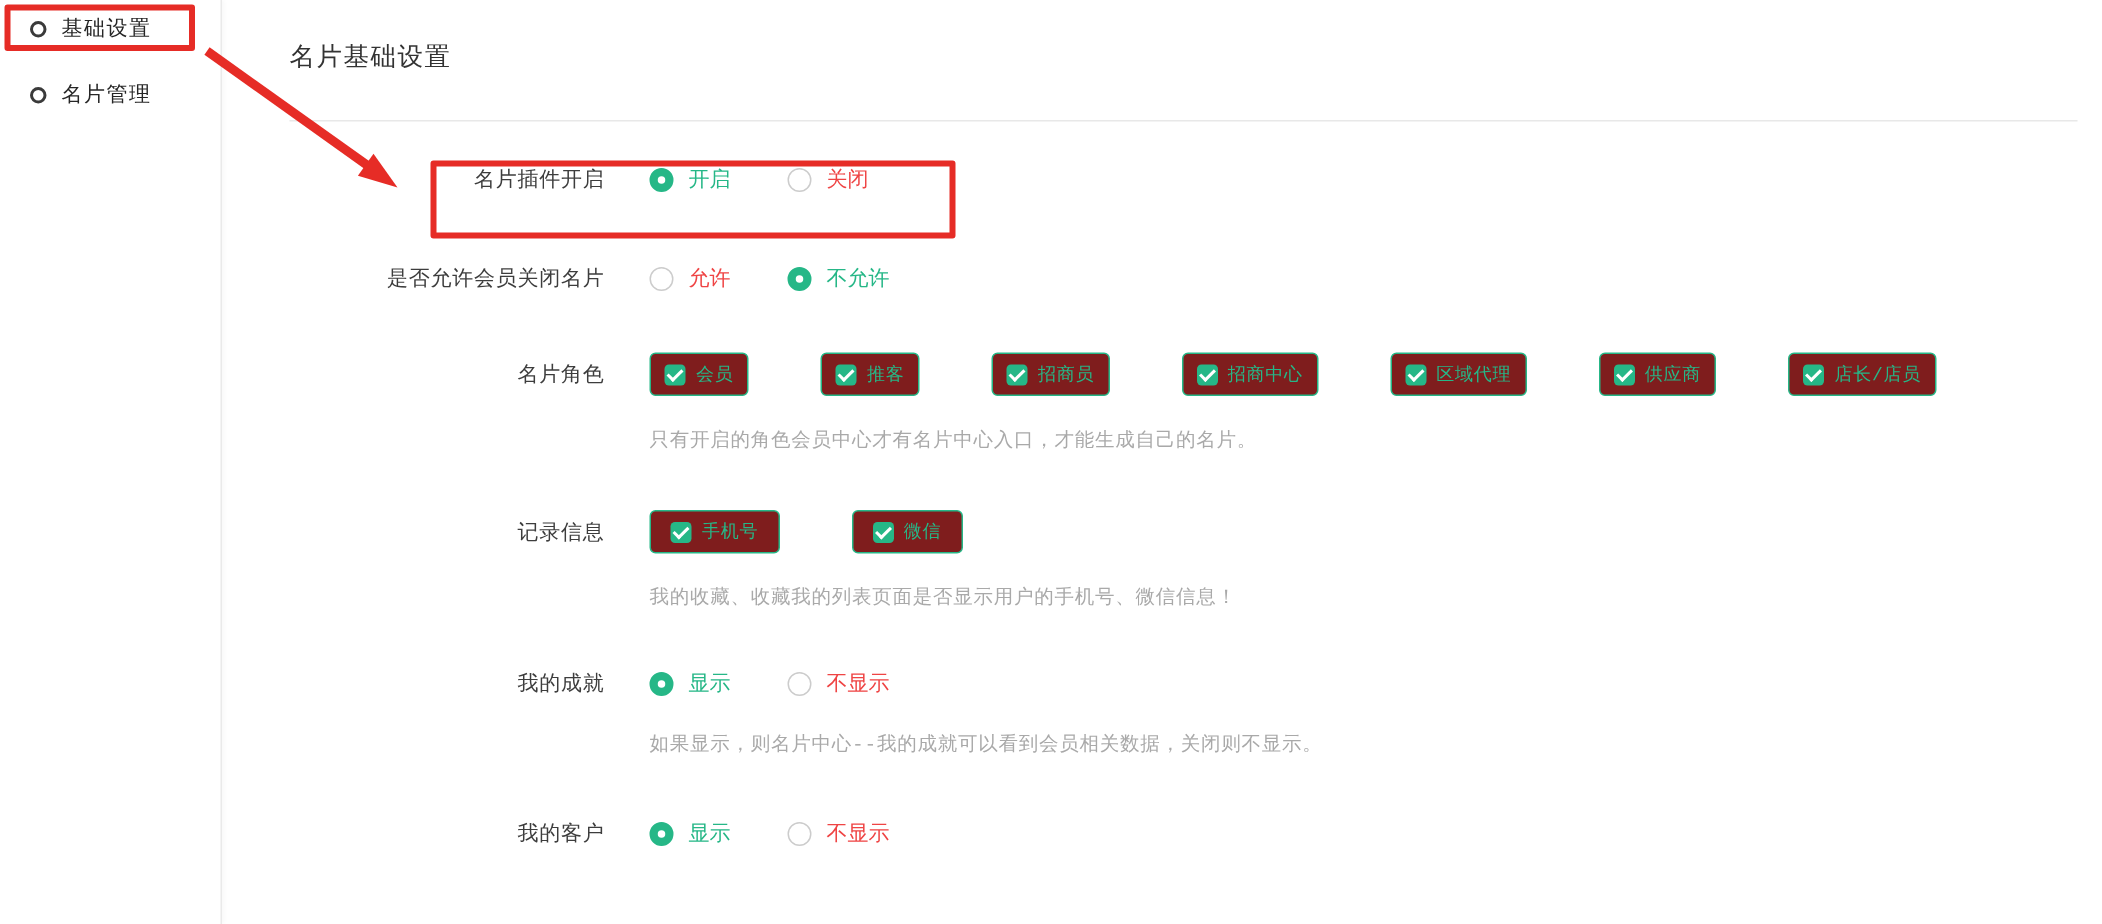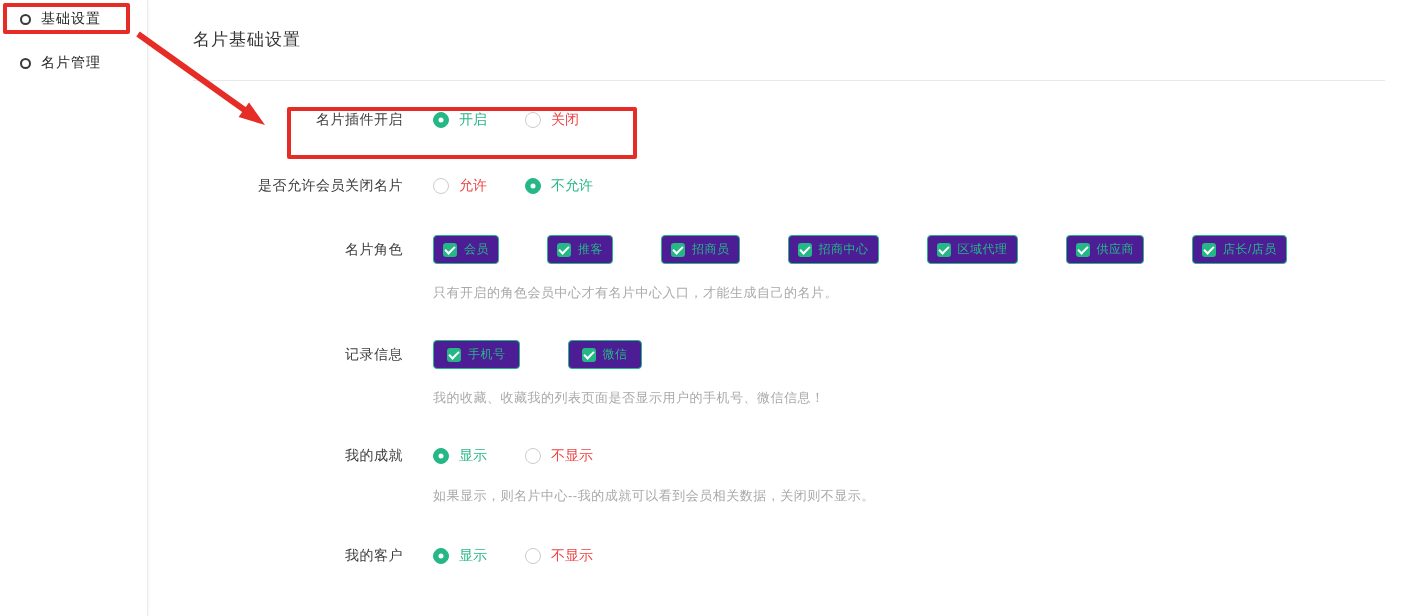--- a/index.html
+++ b/index.html
@@ -10,21 +10,21 @@
   
   .sidebar { width:148px; height:616px; flex:0 0 148px; padding-top:2px;
     border-right:1px solid #eaeaea; box-shadow:1px 0 3px rgba(0,0,0,0.03); }
   .side-item { display:flex; align-items:center; height:34px; padding-left:20px;
     margin-bottom:10px; cursor:pointer; }
   .side-item .o-icon { width:11px; height:11px; border:2px solid #3a3a3a;
     border-radius:50%; margin-right:10px; flex:0 0 auto; }
   .side-item .side-label { font-size:14px; color:#262626; letter-spacing:1px; }
 
   
-  .main { flex:1; padding:28px 16px 0 45px; }
+  .main { flex:1; padding:28px 16px 0 45px;font-family:Liberation Mono, monospace; }
   .page-title { font-size:17px; color:#333; line-height:24px; letter-spacing:1px; }
   .divider { height:1px; background:#e8e8e8; margin-top:28px; margin-right:0; }
   .form { margin-top:30px; }
 
   .form-row { }
   .row-main { display:flex; align-items:center; }
   .row-label { width:210px; text-align:right; font-size:14px; color:#3d3d3d;
     letter-spacing:0.5px; flex:0 0 210px; }
   .row-controls { display:flex; align-items:center; margin-left:30px; }
   .radio-group { gap:38px; }
@@ -36,21 +36,21 @@
     border:1px solid #ccc; margin-right:10px; position:relative; flex:0 0 auto; }
   .radio-circle.on { background:#26b787; border-color:#26b787; }
   .radio-circle.on::after { content:""; position:absolute; left:50%; top:50%;
     width:5px; height:5px; border-radius:50%; background:#fff;
     transform:translate(-50%,-50%); }
   .radio-text { font-size:14px; color:#ef4444; }
   .radio.selected .radio-text { color:#26b787; }
 
   
   .check-btn { display:inline-flex; align-items:center; border:1px solid #26b787;
-    border-radius:4px; padding:5px 9px; cursor:pointer; background:#4c1d95; }
+    border-radius:4px; padding:5px 9px; cursor:pointer; background:#7f1d1d; }
   .check-box { width:14px; height:14px; background:#26b787; border-radius:3px;
     margin-right:7px; position:relative; flex:0 0 auto; }
   .check-box::after { content:""; position:absolute; left:4px; top:1px; width:4px;
     height:8px; border-right:2px solid #fff; border-bottom:2px solid #fff;
     transform:rotate(45deg); }
   .check-text { font-size:12px; color:#26b787; letter-spacing:0.5px; }
 
   .row-help { margin-left:240px; font-size:13px; color:#a9a9a9; letter-spacing:0.5px; }
 
   

